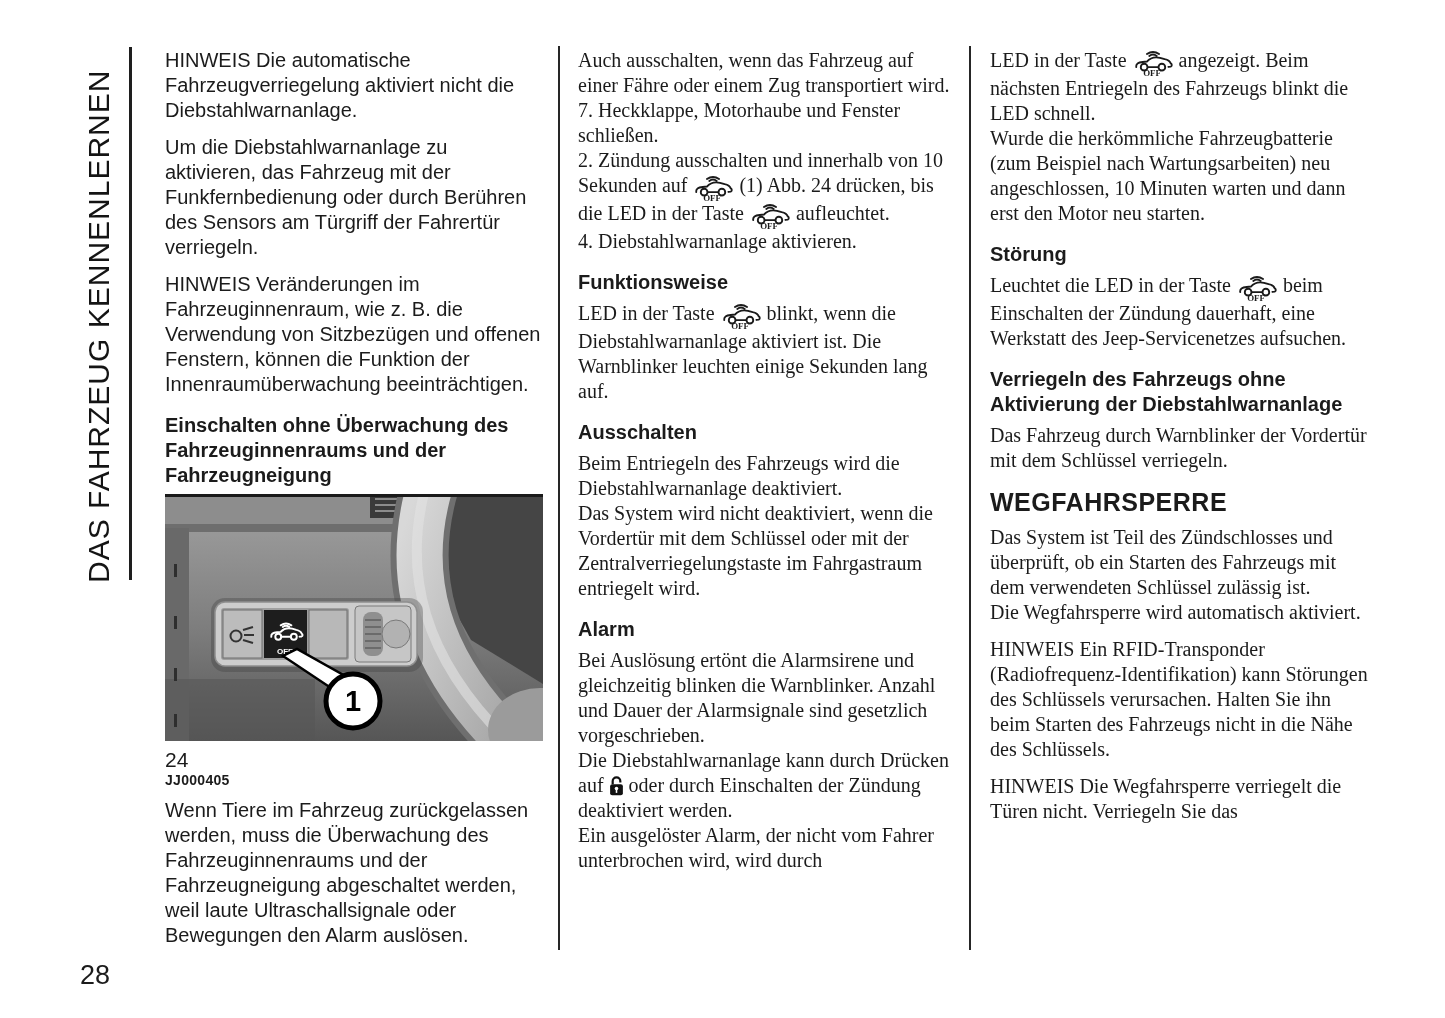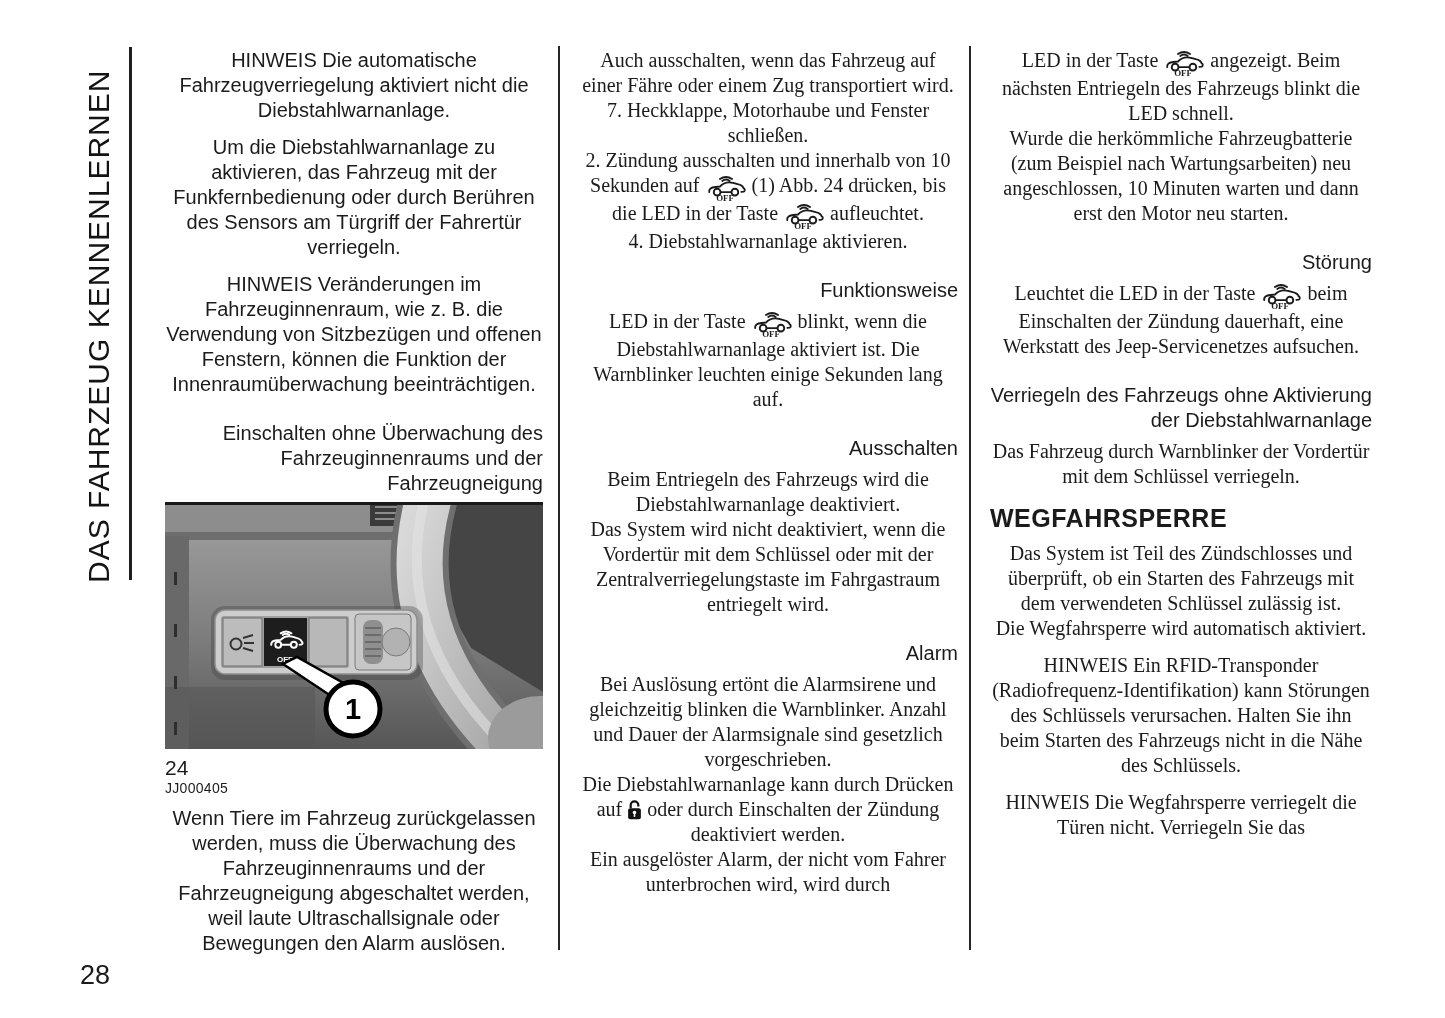--- a/index.html
+++ b/index.html
@@ -23,35 +23,35 @@
 
   
   .col{position:absolute;top:48px;}
   .col1{left:165px;width:378px;}
   .col2{left:578px;width:380px;}
   .col3{left:990px;width:382px;}
   .vdiv{position:absolute;top:46px;height:904px;width:0;border-left:2px solid #262626;}
   .vdiv1{left:558px;}
   .vdiv2{left:969px;}
 
-  .para{font-size:20px;line-height:25px;margin:0 0 12px;text-align:center;}
+  .para{font-size:20px;line-height:25px;margin:0 0 12px;}
   .tight{margin-bottom:0;font-family:Liberation Serif, serif;}
   .gap-top{margin-top:12px;}
-  .subhead{font-size:20px;line-height:25px;font-weight:normal;margin:24px 0 6px;text-align:right;}
+  .subhead{font-size:20px;line-height:25px;font-weight:bold;margin:16px 0 6px;}
   .bighead{font-size:25px;line-height:30px;font-weight:bold;letter-spacing:.5px;margin:14px 0 8px;}
 
   .inline-icon{display:inline-block;vertical-align:-9px;margin:0 5px;}
   .lock-icon{vertical-align:-5px;margin:0 4px;}
 
   
   .figure{margin:2px 0 0;}
   .figure svg{display:block;}
   .figcap{display:flex;justify-content:space-between;align-items:baseline;margin:7px 0 10px;flex-direction:column;}
   .fig-num{font-size:21px;}
-  .fig-code{font-size:14px;font-weight:normal;letter-spacing:.3px;}
+  .fig-code{font-size:14px;font-weight:bold;letter-spacing:.3px;}
 
   .page-number{position:absolute;left:80px;top:960px;font-size:27px;}
 </style>
 </head>
 <body>
 
 <div class="page">
 
   <div class="sidebar-text">DAS FAHRZEUG KENNENLERNEN</div>
   <div class="sidebar-rule"></div>

